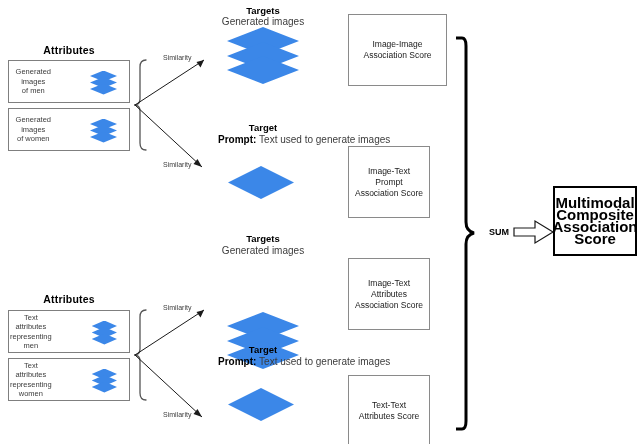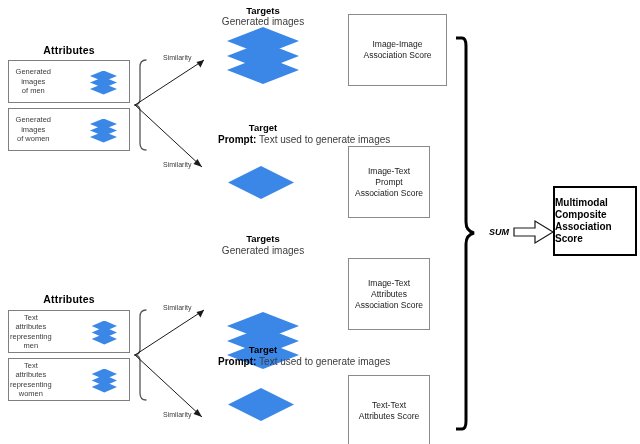--- a/index.html
+++ b/index.html
@@ -103,24 +103,24 @@
   }
   .final-box {
     border: 2px solid #000000;
     background: #ffffff;
     box-sizing: border-box;
     display: flex;
     align-items: center;
     justify-content: center;
   }
   .final-text {
-    font-size: 10px;
+    font-size: 15px;
     line-height: 12px;
     font-weight: bold;
-    text-align: left;
+    text-align: center;
     white-space: pre-line;
   }
   .sum-label {
     font-size: 9px;
     font-weight: bold;
     white-space: nowrap;
   }
   svg { display: block; overflow: visible; }
 </style>
 </head>
@@ -242,21 +242,21 @@
   </div>
   <div class="abs score-box" style="left:348px; top:375px; width:82px; height:72px;">
     <span class="score-text">Text-Text
 Attributes Score</span>
   </div>
 
   <svg class="abs" style="left:452px; top:36px; width:26px; height:395px;" viewBox="0 0 26 395">
     <path d="M4 2 L10 2 Q14 2 14 10 L14 186 Q14 195 22 197 Q14 199 14 208 L14 385 Q14 393 10 393 L4 393" fill="none" stroke="#000" stroke-width="3" stroke-linecap="butt" stroke-linejoin="miter"></path>
   </svg>
 
-  <div class="abs sum-label" style="left:489px; top:227px;font-style:italic;">SUM</div>
+  <div class="abs sum-label" style="left:489px; top:227px;">SUM</div>
 
   <svg class="abs" style="left:513px; top:219px; width:42px; height:26px;" viewBox="0 0 42 26">
     <polygon points="1,9 22,9 22,2 40,13 22,24 22,17 1,17" fill="#ffffff" stroke="#1a1a1a" stroke-width="1.2" stroke-linejoin="miter"></polygon>
   </svg>
 
   <div class="abs final-box" style="left:553px; top:186px; width:84px; height:70px;">
     <span class="final-text">Multimodal
 Composite
 Association Score</span>
   </div>

